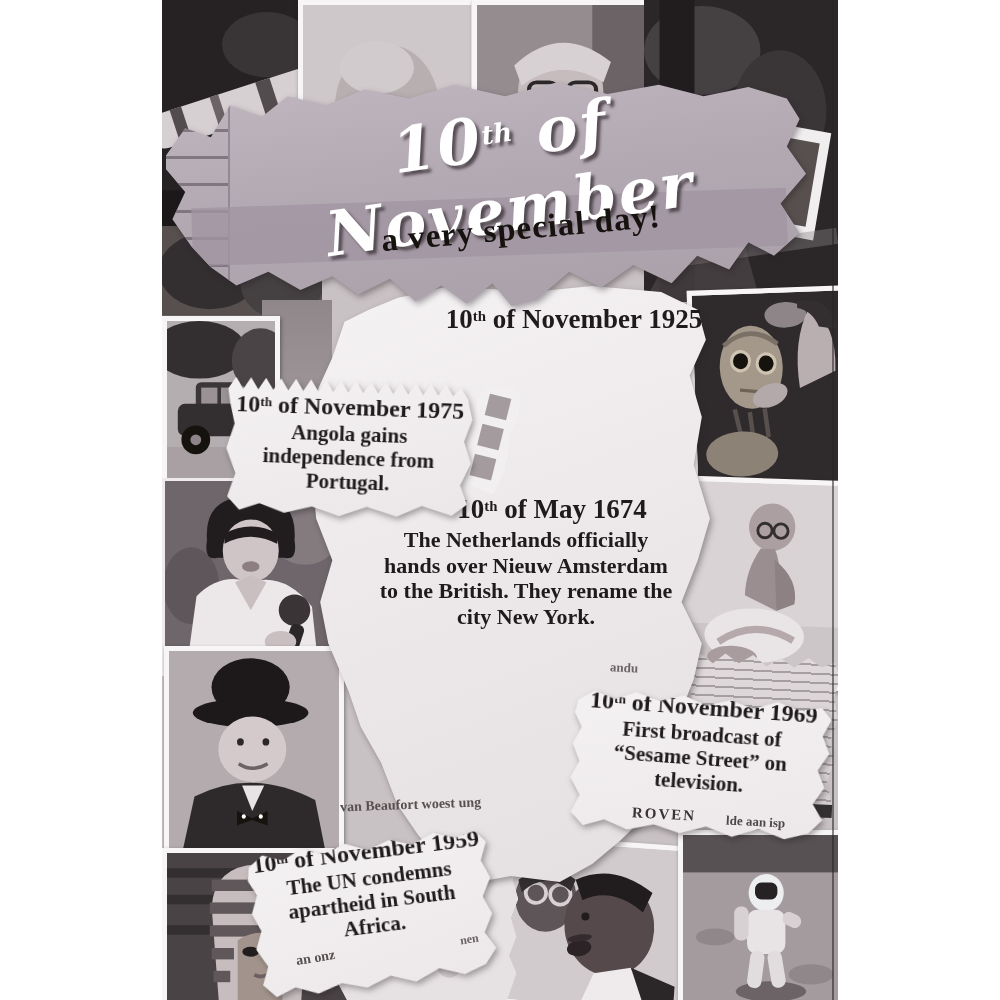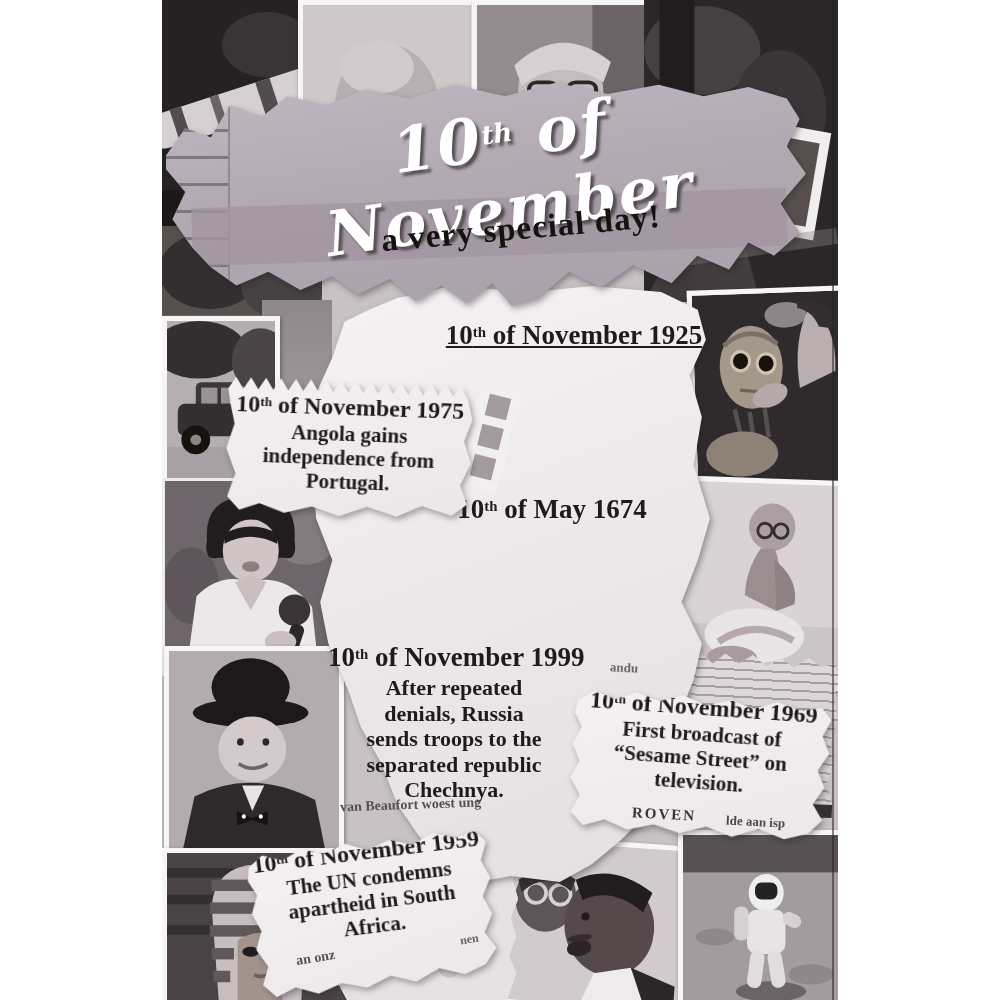--- a/index.html
+++ b/index.html
@@ -300,35 +300,33 @@
         <div class="band"></div>
         <h1 class="title"><span>10</span><sup>th</sup><span> of November</span></h1>
         <div class="subtitle">a very special day!</div>
       </div>
     </div>
 
     <div class="torn-wrap center-wrap">
       <div class="torn center-paper"></div>
     </div>
 
-    <div class="fact" style="left:262px;top:320px;width:300px;text-decoration:underline;">
+    <div class="fact" style="left:262px;top:304px;width:300px;">
       <div class="fact-heading"><span>10</span><sup>th</sup><span> of November 1925</span></div>
     </div>
 
     <div class="fact" style="left:206px;top:494px;width:316px;">
       <div class="fact-heading" style="transform:translateX(26px);"><span>10</span><sup>th</sup><span> of May 1674</span></div>
+      <div class="fact-body">The Netherlands officially
+hands over Nieuw Amsterdam
+to the British. They rename the
+city New York.</div>
     </div>
 
     <div class="fact" style="left:166px;top:642px;width:252px;">
-      <div class="fact-heading"><span>10</span><sup>th</sup><span> of November 1999</span></div>
-      <div class="fact-body">After repeated
-denials, Russia
-sends troops to the
-separated republic
-Chechnya.</div>
     </div>
 
     <div class="torn-wrap note" style="left:62px;top:372px;width:250px;height:142px;transform:rotate(2deg);">
       <div class="torn stamp-paper" style="padding-top:4px;">
         <div class="fact-heading" style="margin-top:18px;"><span>10</span><sup>th</sup><span> of November 1975</span></div>
         <div class="fact-body">Angola gains
 independence from
 Portugal.</div>
       </div>
     </div>

